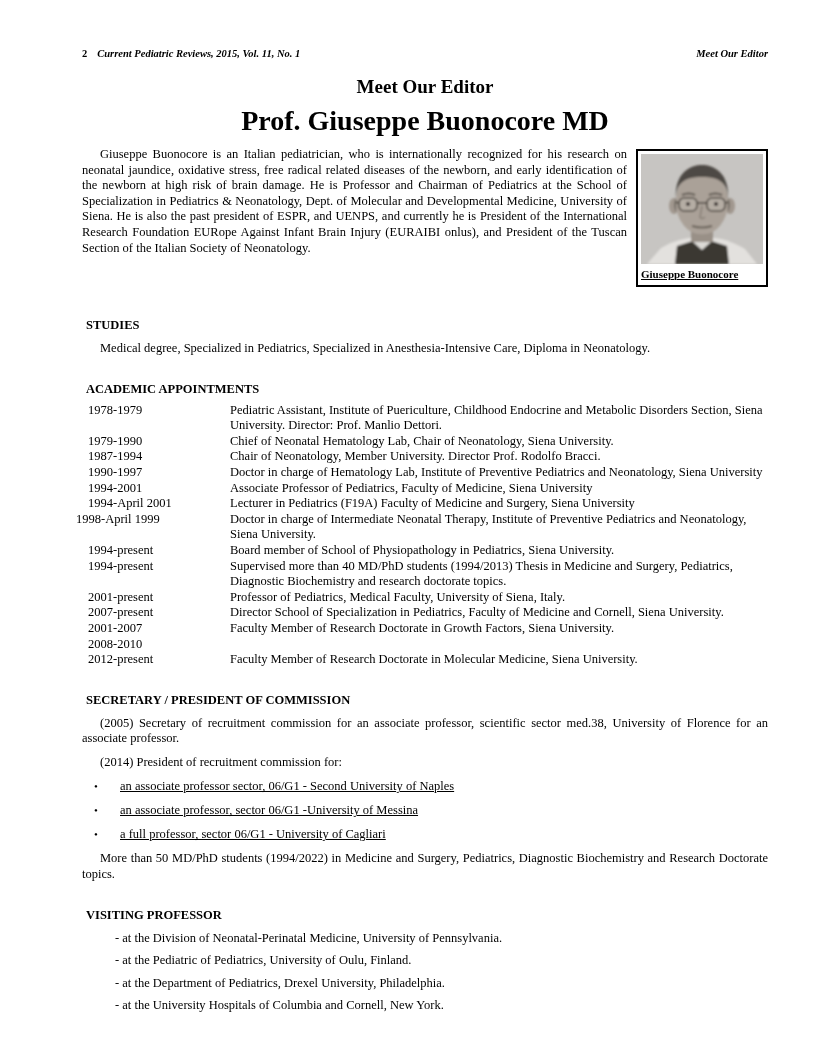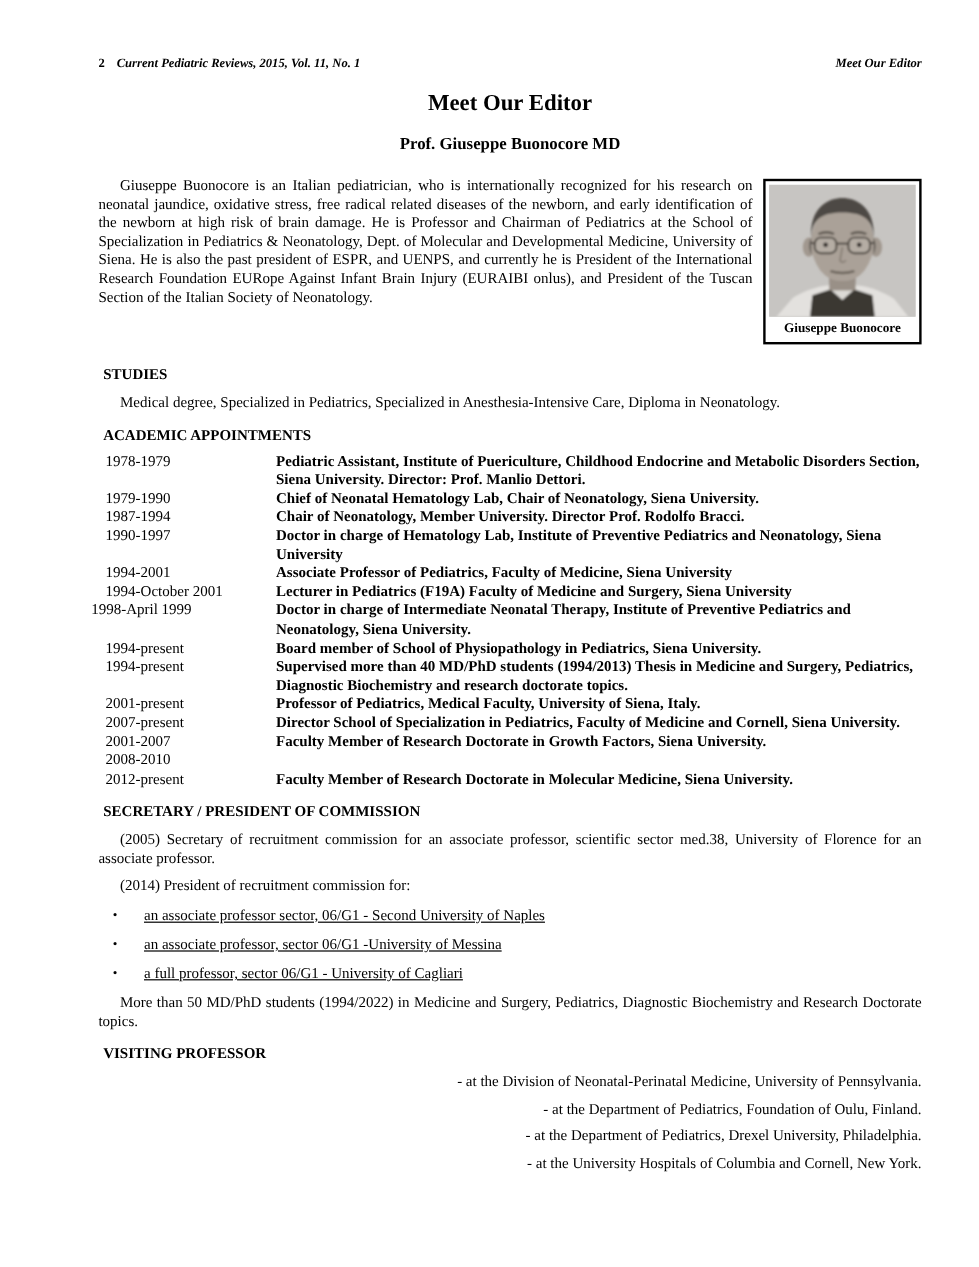--- a/index.html
+++ b/index.html
@@ -35,21 +35,21 @@
   .doc-title {
     margin: 16px 0 0 0;
     text-align: center;
     font-size: 19px;
     font-weight: bold;
     line-height: 24px;
   }
   .doc-subtitle {
     margin: 8px 0 0 0;
     text-align: center;
-    font-size: 14px;
+    font-size: 28px;
     font-weight: bold;
     line-height: 28px;
   }
 
   
   .bodytext {
     font-size: 12.5px;
     line-height: 15.6px;
   }
   .justify { text-align: justify; }
@@ -68,53 +68,53 @@
     box-sizing: content-box;
   }
   .photo-img {
     display: block;
     width: 122px;
     height: 110px;
     background: #c9c7c4;
   }
   .photo-caption {
     display: block;
-    text-align: center;
     font-weight: bold;
     font-size: 11px;
     line-height: 14px;
     padding: 3px 0 4px 0;
     background: #ffffff;
+    text-decoration: underline;
   }
 
   
   .section-heading {
-    margin: 11px 0 0 4px;
+    margin: 24px 0 0 4px;
     font-size: 12.5px;
     font-weight: bold;
     line-height: 16px;
   }
   .para { margin: 8px 0 0 0; }
 
   
   .appt-list { margin: 6px 0 0 6px; }
   .appt-row { display: flex; }
   .appt-term { flex: none; width: 142px; }
-  .appt-desc { flex: 1; font-weight: bold; }
+  .appt-desc { flex: 1; }
   .appt-row.outdent .appt-term { margin-left: -12px; width: 154px; }
 
   
   .bullet-list { margin: 9px 0 0 12px; }
   .bullet-row { display: flex; margin: 0 0 8.4px 0; }
   .bullet-glyph { flex: none; width: 26px; font-size: 11px; line-height: 15.6px; }
   .bullet-text { flex: 1; text-decoration: underline; }
 
   
   .visiting-list { margin: 8px 0 0 21px; }
-  .visiting-item { margin: 0 0 7px 12px; text-align: right; }
+  .visiting-item { margin: 0 0 7px 12px; }
 
   .clearfix::after { content: ""; display: block; clear: both; }
 </style>
 </head>
 <body>
 
 <div class="page">
 
   <div class="running-header">
     <div class="rh-left">
@@ -201,21 +201,21 @@
         <span class="appt-term">1990-1997</span>
         <span class="appt-desc">Doctor in charge of Hematology Lab, Institute of Preventive Pediatrics and Neonatology, Siena University</span>
       </div>
 
       <div class="appt-row">
         <span class="appt-term">1994-2001</span>
         <span class="appt-desc">Associate Professor of Pediatrics, Faculty of Medicine, Siena University</span>
       </div>
 
       <div class="appt-row">
-        <span class="appt-term">1994-October 2001</span>
+        <span class="appt-term">1994-April 2001</span>
         <span class="appt-desc">Lecturer in Pediatrics (F19A) Faculty of Medicine and Surgery, Siena University</span>
       </div>
 
       <div class="appt-row outdent">
         <span class="appt-term">1998-April 1999</span>
         <span class="appt-desc">Doctor in charge of Intermediate Neonatal Therapy, Institute of Preventive Pediatrics and Neonatology, Siena University.</span>
       </div>
 
       <div class="appt-row">
         <span class="appt-term">1994-present</span>
@@ -273,20 +273,20 @@
       </div>
     </div>
 
   <div class="bodytext para indent justify">More than 50 MD/PhD students (1994/2022) in Medicine and Surgery, Pediatrics, Diagnostic Biochemistry and Research Doctorate topics.</div>
 
   <div class="section-heading">VISITING PROFESSOR</div>
   <div class="visiting-list bodytext">
 
       <div class="visiting-item">- at the Division of Neonatal-Perinatal Medicine, University of Pennsylvania.</div>
 
-      <div class="visiting-item">- at the Department of Pediatrics, Foundation of Oulu, Finland.</div>
+      <div class="visiting-item">- at the Pediatric of Pediatrics, University of Oulu, Finland.</div>
 
       <div class="visiting-item">- at the Department of Pediatrics, Drexel University, Philadelphia.</div>
 
       <div class="visiting-item">- at the University Hospitals of Columbia and Cornell, New York.</div>
     </div>
 
 </div>
 
 </body></html>

